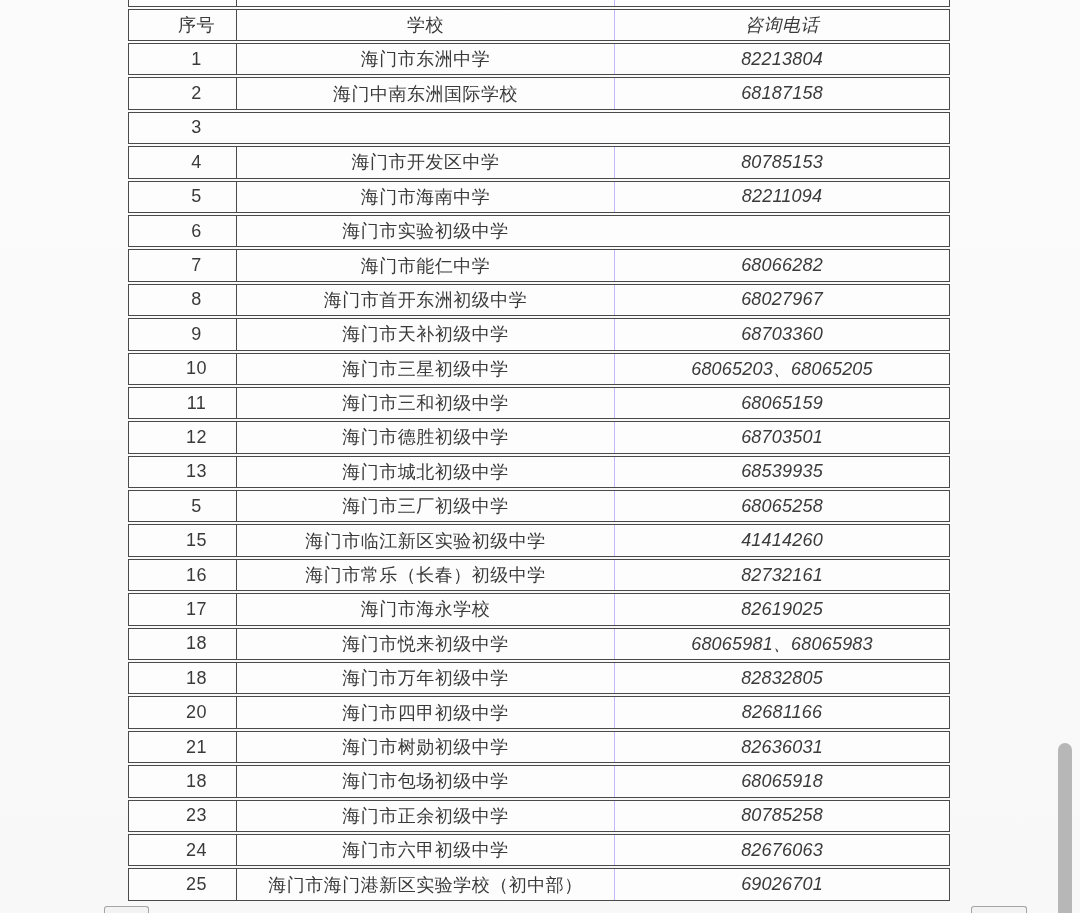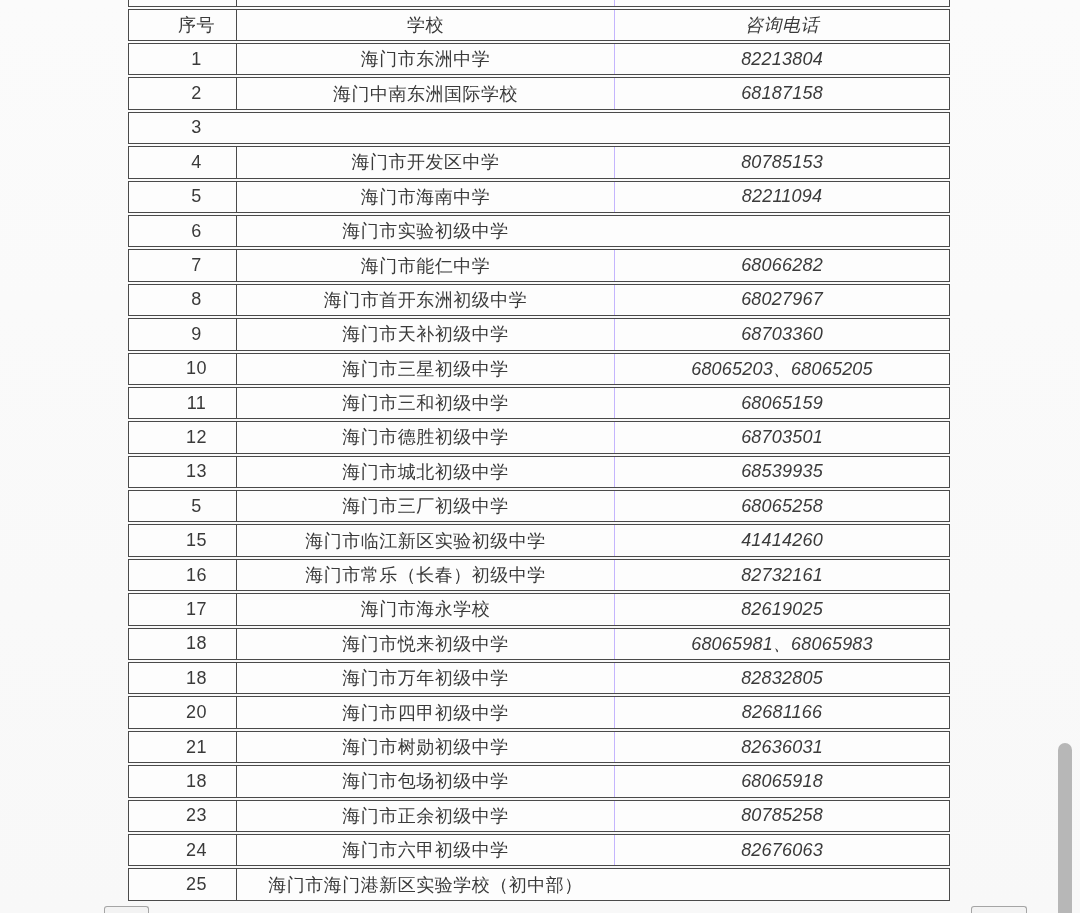--- a/index.html
+++ b/index.html
@@ -238,20 +238,21 @@
 
     <div class="row">
       <div class="cell c1">24</div>
       <div class="cell c2">海门市六甲初级中学</div>
       <div class="cell c3 phone">82676063</div>
     </div>
 
     <div class="row">
       <div class="cell c1">25</div>
       <div class="cell c2">海门市海门港新区实验学校（初中部）</div>
+      <div class="cell c3 phone">69026701</div>
     </div>
   </div>
 
   </div>
 
   <div class="scroll-thumb"></div>
 
   <div class="next-box left"></div>
   <div class="next-box right"></div>
 

